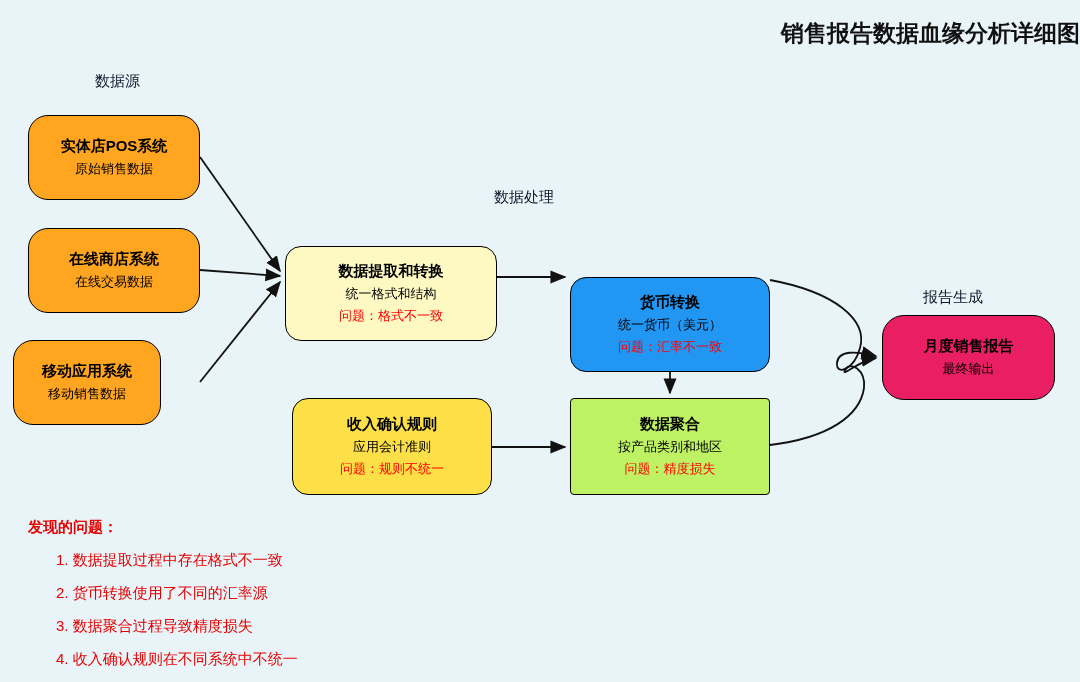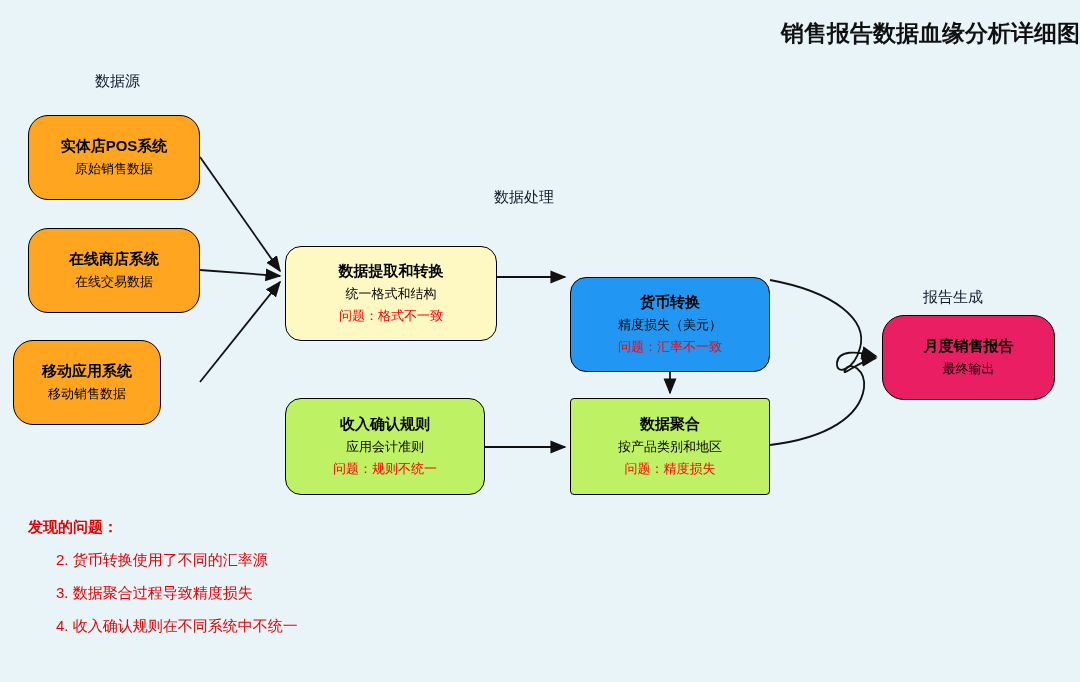--- a/index.html
+++ b/index.html
@@ -97,43 +97,44 @@
   </div>
 
   <div class="node" style="left: 285px; top: 246px; width: 212px; height: 95px; border-radius: 16px; background: #fef9c3;">
     <div class="node-title">数据提取和转换</div>
     <div class="node-sub">统一格式和结构</div>
     <div class="node-issue">问题：格式不一致</div>
   </div>
 
   <div class="node" style="left: 570px; top: 230px; width: 200px; height: 95px; border-radius: 16px; background: rgb(33, 150, 243); margin-top: 47px;">
     <div class="node-title">货币转换</div>
-    <div class="node-sub">精度损失（美元）</div>
+    <div class="node-sub">统一货币（美元）</div>
     <div class="node-issue">问题：汇率不一致</div>
   </div>
 
-  <div class="node" style="left: 285px; top: 398px; width: 200px; height: 97px; border-radius: 16px; background: #bef264;">
+  <div class="node" style="left: 292px; top: 398px; width: 200px; height: 97px; border-radius: 16px; background: #fde047;">
     <div class="node-title">收入确认规则</div>
     <div class="node-sub">应用会计准则</div>
     <div class="node-issue">问题：规则不统一</div>
   </div>
 
   <div class="node" style="left: 570px; top: 398px; width: 200px; height: 97px; border-radius: 4px; background: #bef264;">
     <div class="node-title">数据聚合</div>
     <div class="node-sub">按产品类别和地区</div>
     <div class="node-issue">问题：精度损失</div>
   </div>
 
   <div class="node" style="left: 882px; top: 315px; width: 173px; height: 85px; border-radius: 22px; background: rgb(233, 30, 99);">
     <div class="node-title">月度销售报告</div>
     <div class="node-sub">最终输出</div>
   </div>
 
   <div class="issues">
     <div class="issues-heading">发现的问题：</div>
     <ul class="issues-list">
+      <li>1. 数据提取过程中存在格式不一致</li>
       <li>2. 货币转换使用了不同的汇率源</li>
       <li>3. 数据聚合过程导致精度损失</li>
       <li>4. 收入确认规则在不同系统中不统一</li>
     </ul>
   </div>
 
 </div>
 
 </body></html>

